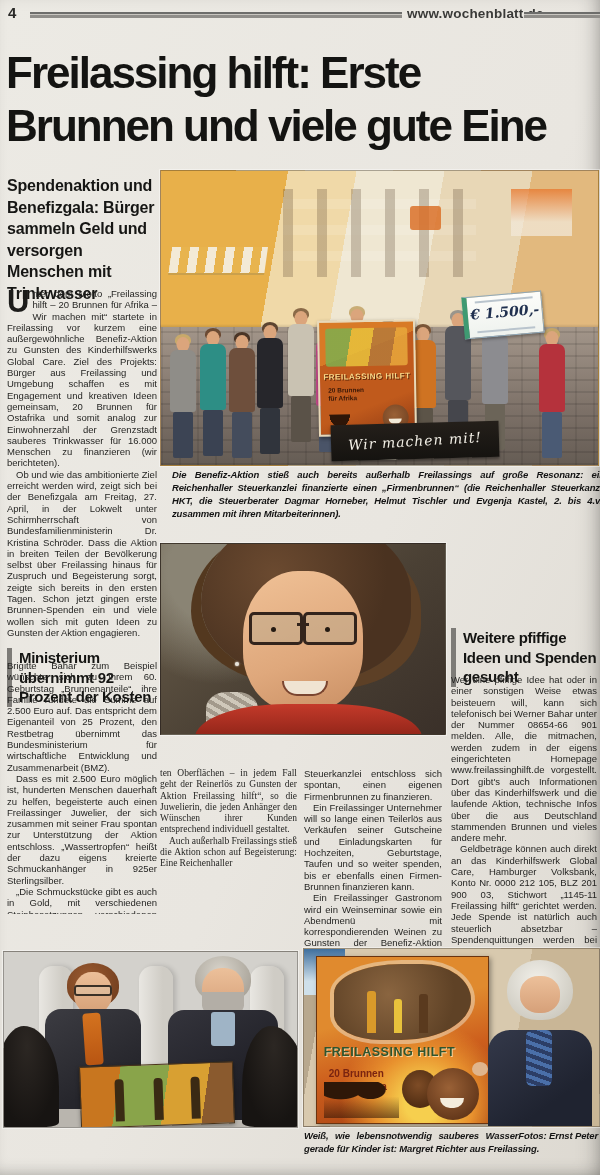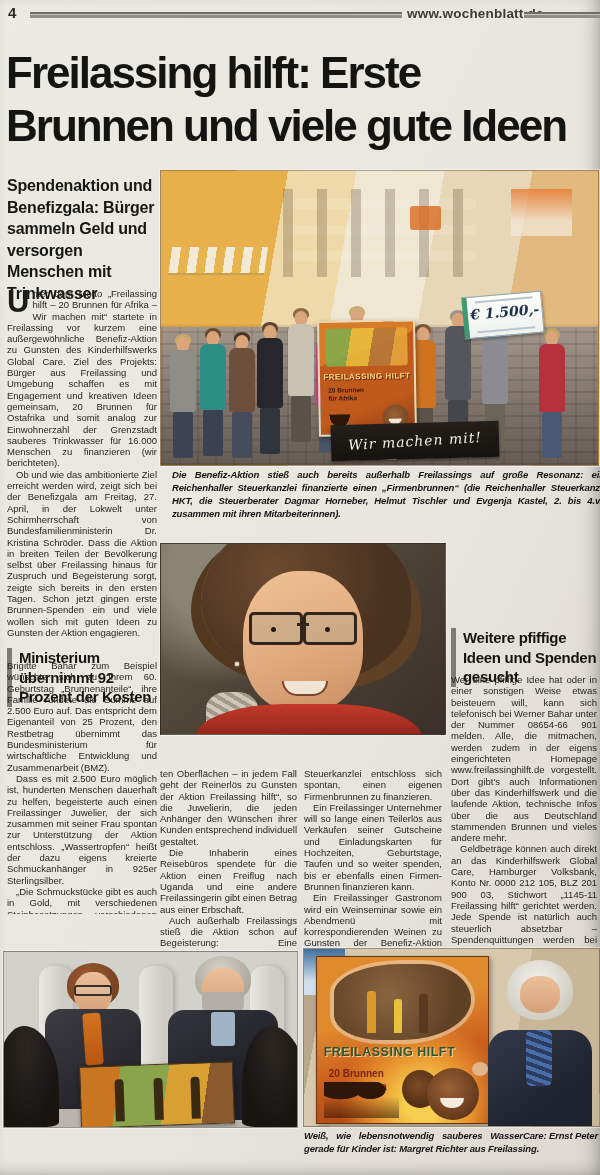--- a/index.html
+++ b/index.html
@@ -29,21 +29,21 @@
     letter-spacing:-.2px;color:#161614;}
   
   .body-col{font-size:9.5px;line-height:11.3px;text-align:justify;overflow:hidden;color:#262624;
     letter-spacing:0;word-spacing:-.2px;hyphens:auto;}
   .body-col p{margin:0;}
   .body-col p + p{text-indent:9px;}
   .dropcap p:first-child::first-letter{float:left;font-size:31px;line-height:26px;font-weight:700;
     padding:1px 3px 0 0;color:#1c1c1a;}
   .c1a{left:7px;top:288px;width:150px;height:357px;}
   .c1b{left:7px;top:660px;width:150px;height:254px;}
-  .cA{left:160px;top:768px;width:137px;height:180px;}
+  .cA{left:160px;top:768px;width:137px;height:180px;font-family:Liberation Serif, serif;}
   .cB{left:304px;top:768px;width:138px;height:180px;}
   .cR1{left:451px;top:531px;width:146px;height:97px;}
   .cR2{left:451px;top:674px;width:146px;height:272px;}
   
   .subhead{font-size:15px;line-height:19.5px;font-weight:800;letter-spacing:-.3px;color:#141412;
     border-left:5px solid #7d7b77;padding-left:7px;}
   .sub1{left:7px;top:648px;width:145px;}
   .sub2{left:451px;top:628px;width:142px;}
   
   .caption{font-size:9.5px;line-height:13px;font-weight:700;font-style:italic;color:#141414;
@@ -195,21 +195,21 @@
   <div class="abs pagenum">4</div>
   <div class="abs rule l"></div>
   <div class="abs siteurl">www.wochenblatt.de</div>
   <div class="abs rule r"></div>
 
   <div class="abs ghost">Ostermesse</div>
   <div class="abs ghost2">Ostermesse</div>
 
   <h1 class="abs headline" style="margin:0;">
     <span style="display:block;">Freilassing hilft: Erste</span>
-    <span style="display:block;">Brunnen und viele gute Ideen</span>
+    <span style="display:block;">Brunnen und viele gute Eine</span>
   </h1>
 
   <div class="abs kicker">Spendenaktion und Benefizgala: Bürger sammeln Geld und versorgen Menschen mit Trinkwasser</div>
 
   <div class="abs body-col dropcap c1a">
       <p class="para">Unter dem Motto „Freilassing hilft – 20 Brunnen für Afrika – Wir machen mit“ startete in Freilassing vor kurzem eine außergewöhnliche Benefiz-Aktion zu Gunsten des Kinderhilfswerks Global Care. Ziel des Projekts: Bürger aus Freilassing und Umgebung schaffen es mit Engagement und kreativen Ideen gemeinsam, 20 Brunnen für Ostafrika und somit analog zur Einwohnerzahl der Grenzstadt sauberes Trinkwasser für 16.000 Menschen zu finanzieren (wir berichteten).</p>
       <p class="para">Ob und wie das ambitionierte Ziel erreicht werden wird, zeigt sich bei der Benefizgala am Freitag, 27. April, in der Lokwelt unter Schirmherrschaft von Bundesfamilienministerin Dr. Kristina Schröder. Dass die Aktion in breiten Teilen der Bevölkerung selbst über Freilassing hinaus für Zuspruch und Begeisterung sorgt, zeigte sich bereits in den ersten Tagen. Schon jetzt gingen erste Brunnen-Spenden ein und viele wollen sich mit guten Ideen zu Gunsten der Aktion engagieren.</p>
     </div>
   <h2 class="abs subhead sub1" style="margin:0;">Ministerium übernimmt 92 Prozent der Kosten</h2>
   <div class="abs body-col c1b">
@@ -330,21 +330,20 @@
         </span>
       <span class="bridge"></span>
     </div>
     <div class="abs smile"></div>
     <div class="abs scarfP"></div>
     <div class="abs garment"></div>
   </figure>
 
   <div class="abs body-col cA">
       <p class="para">ten Oberflächen – in jedem Fall geht der Reinerlös zu Gunsten der Aktion Freilassing hilft“, so die Juwelierin, die jeden Anhänger den Wünschen ihrer Kunden entsprechend individuell gestaltet.</p>
-      <p class="para">Die Inhaberin eines Reisebüros spendete für die Aktion einen Freiflug nach Uganda und eine andere Freilassingerin gibt einen Betrag aus einer Erbschaft.</p>
       <p class="para">Auch außerhalb Freilassings stieß die Aktion schon auf Begeisterung: Eine Reichenhaller</p>
     </div>
   <div class="abs body-col cB">
       <p class="para">Steuerkanzlei entschloss sich spontan, einen eigenen Firmenbrunnen zu finanzieren.</p>
       <p class="para">Ein Freilassinger Unternehmer will so lange einen Teilerlös aus Verkäufen seiner Gutscheine und Einladungskarten für Hochzeiten, Geburtstage, Taufen und so weiter spenden, bis er ebenfalls einen Firmen-Brunnen finanzieren kann.</p>
       <p class="para">Ein Freilassinger Gastronom wird ein Weinseminar sowie ein Abendmenü mit korrespondierenden Weinen zu Gunsten der Benefiz-Aktion anbieten und</p>
     </div>
 
   <h2 class="abs subhead sub2" style="margin:0;">Weitere pfiffige Ideen und Spenden gesucht</h2>
   <div class="abs body-col cR2">
@@ -401,17 +400,17 @@
     </div>
     <div class="abs womanBR">
       <span class="whair"></span>
       <span class="wface"></span>
       <span class="wjacket"></span>
       <span class="wscarf"></span>
       <span class="whand"></span>
     </div>
   </figure>
   <div class="abs caption capBR">
-    <span class="credit">Care: Ernst Peter</span>
+    <span class="credit">Fotos: Ernst Peter</span>
     <span>Weiß, wie lebensnotwendig sauberes Wasser gerade für Kinder ist: Margret Richter aus Freilassing.</span>
   </div>
 
 </div>
 
 </body></html>

